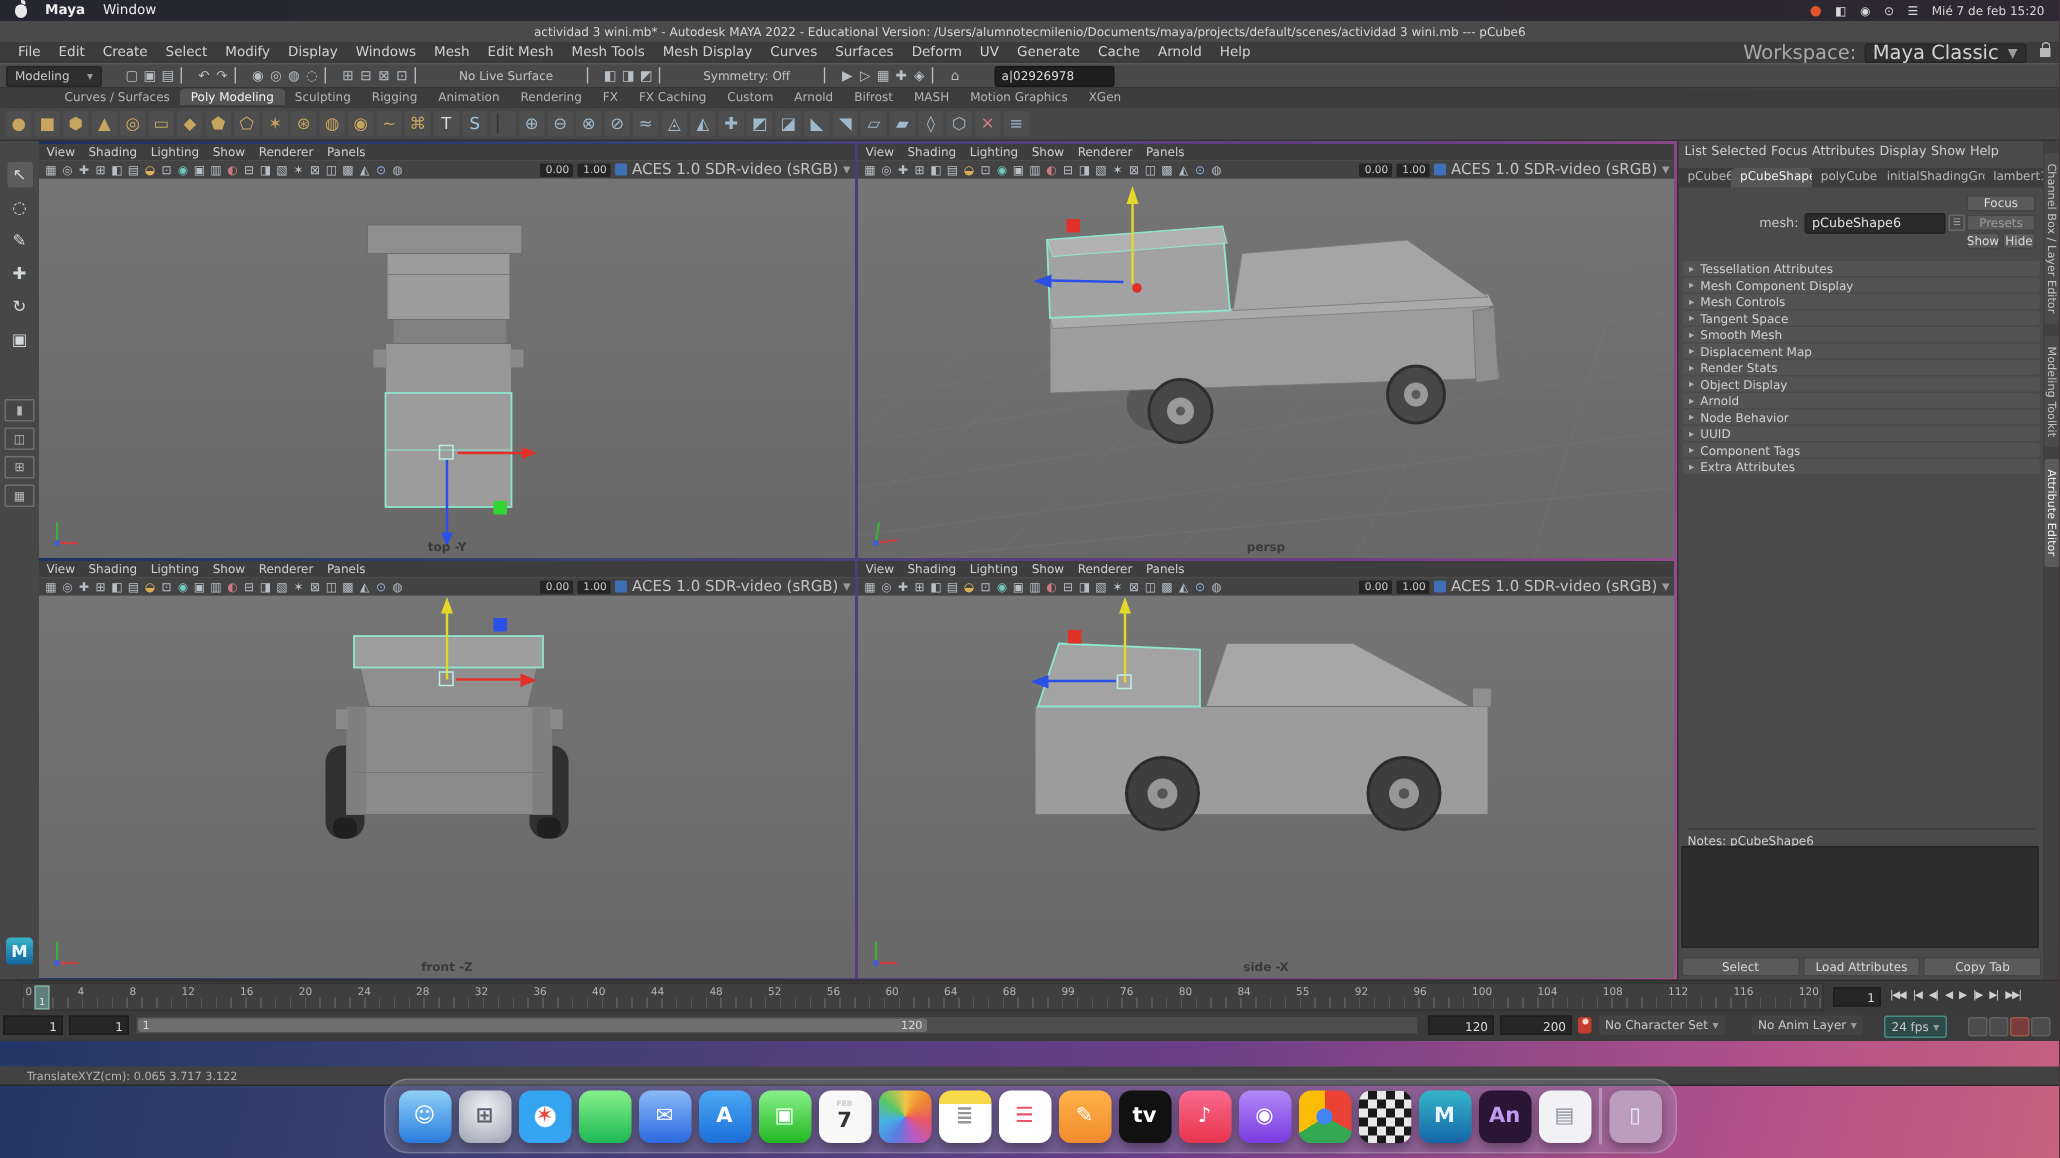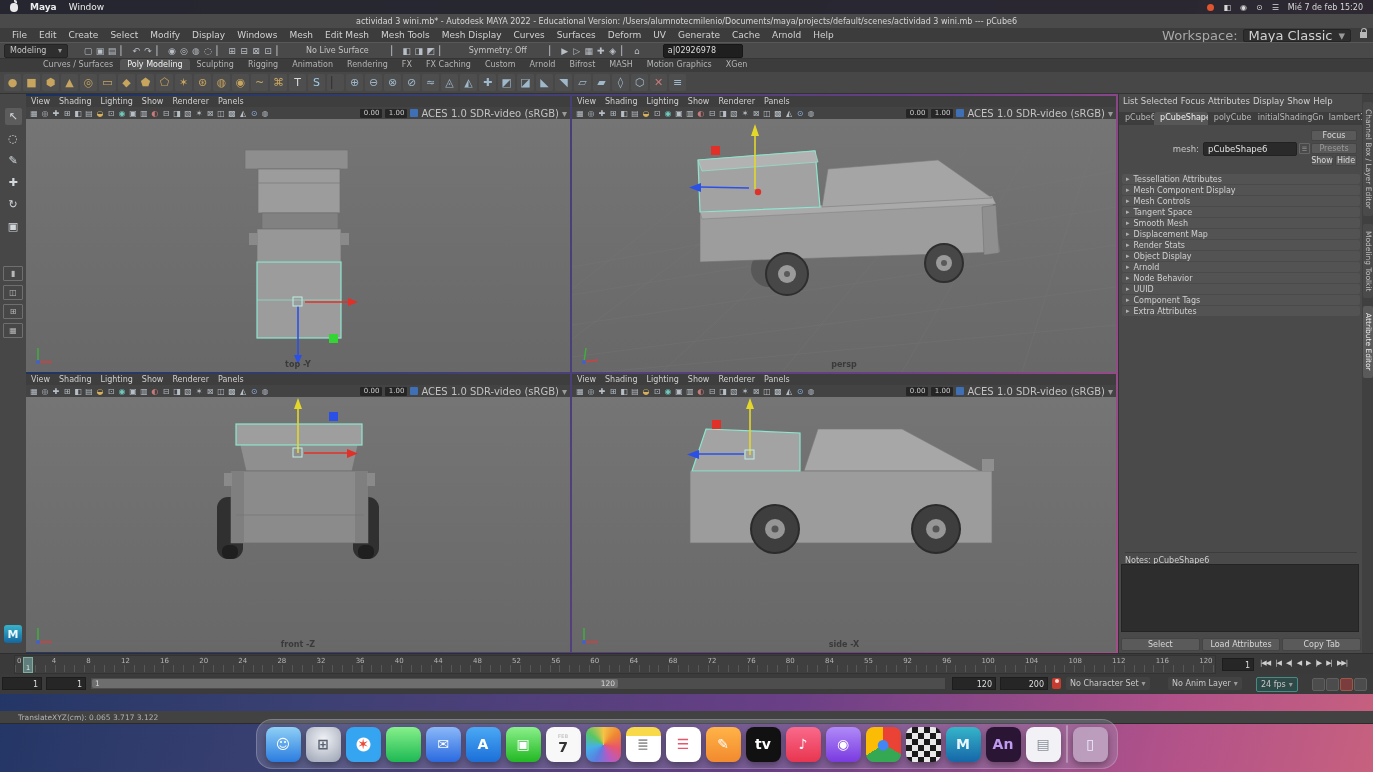--- a/index.html
+++ b/index.html
@@ -744,21 +744,21 @@
           <span>32</span>
           <span>36</span>
           <span>40</span>
           <span>44</span>
           <span>48</span>
           <span>52</span>
           <span>56</span>
           <span>60</span>
           <span>64</span>
           <span>68</span>
-          <span>72</span>
+          <span>99</span>
           <span>76</span>
           <span>80</span>
           <span>84</span>
           <span>55</span>
           <span>92</span>
           <span>96</span>
           <span>100</span>
           <span>104</span>
           <span>108</span>
           <span>112</span>

